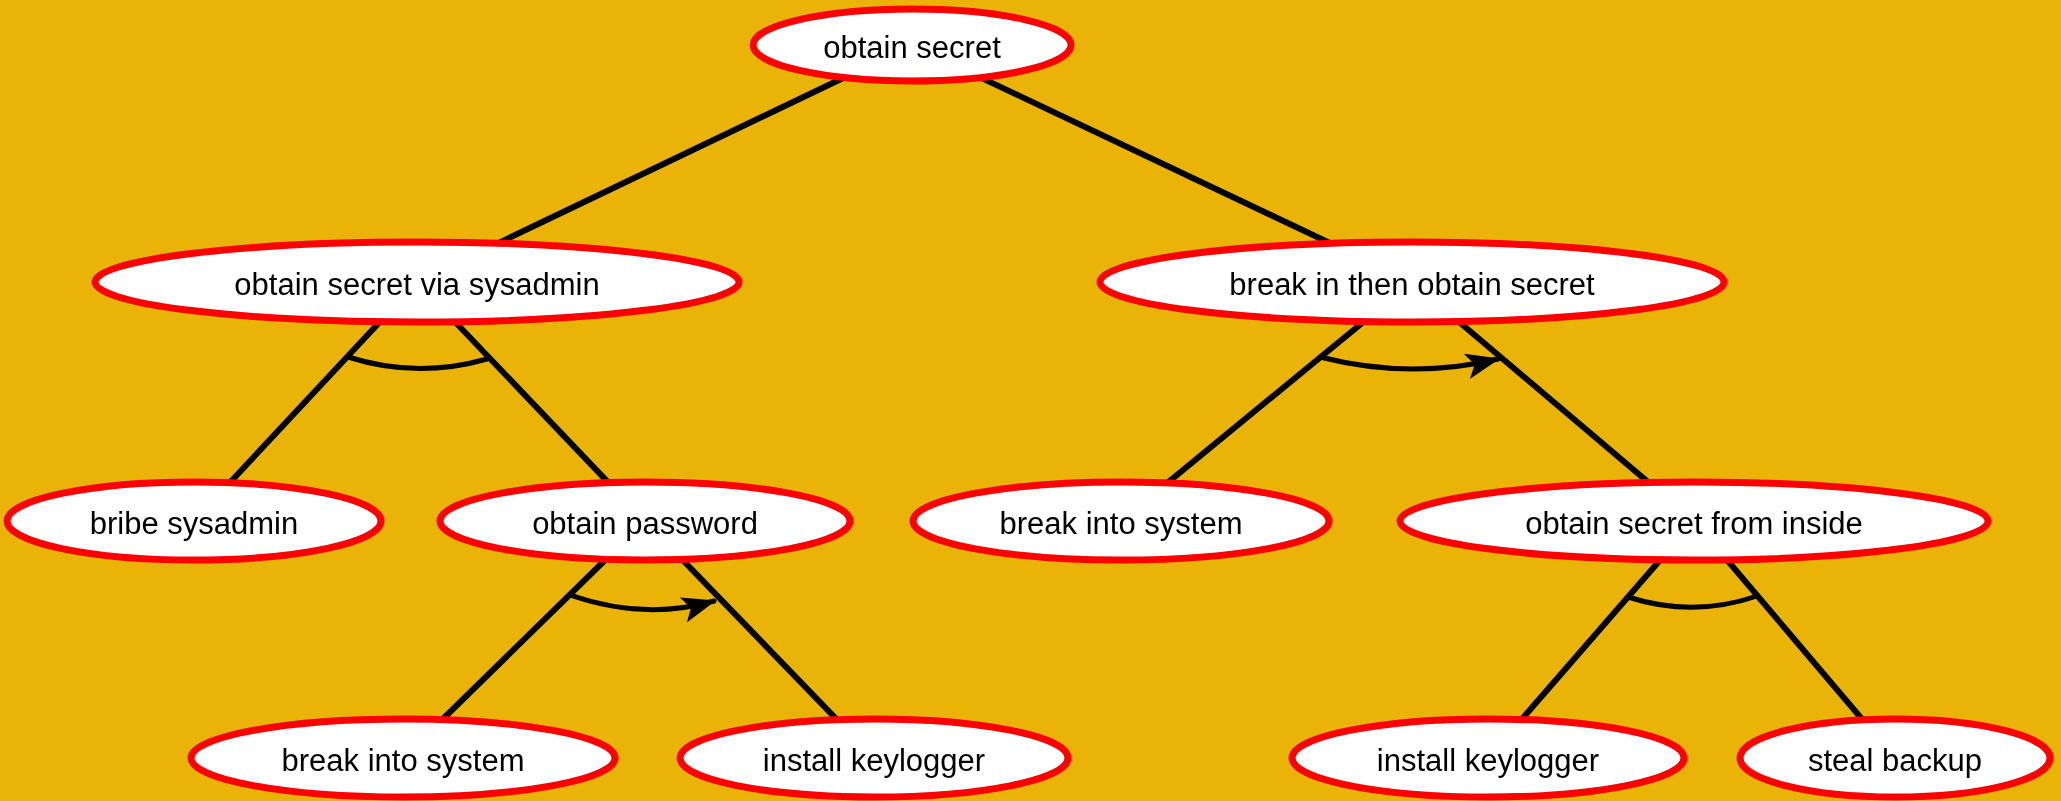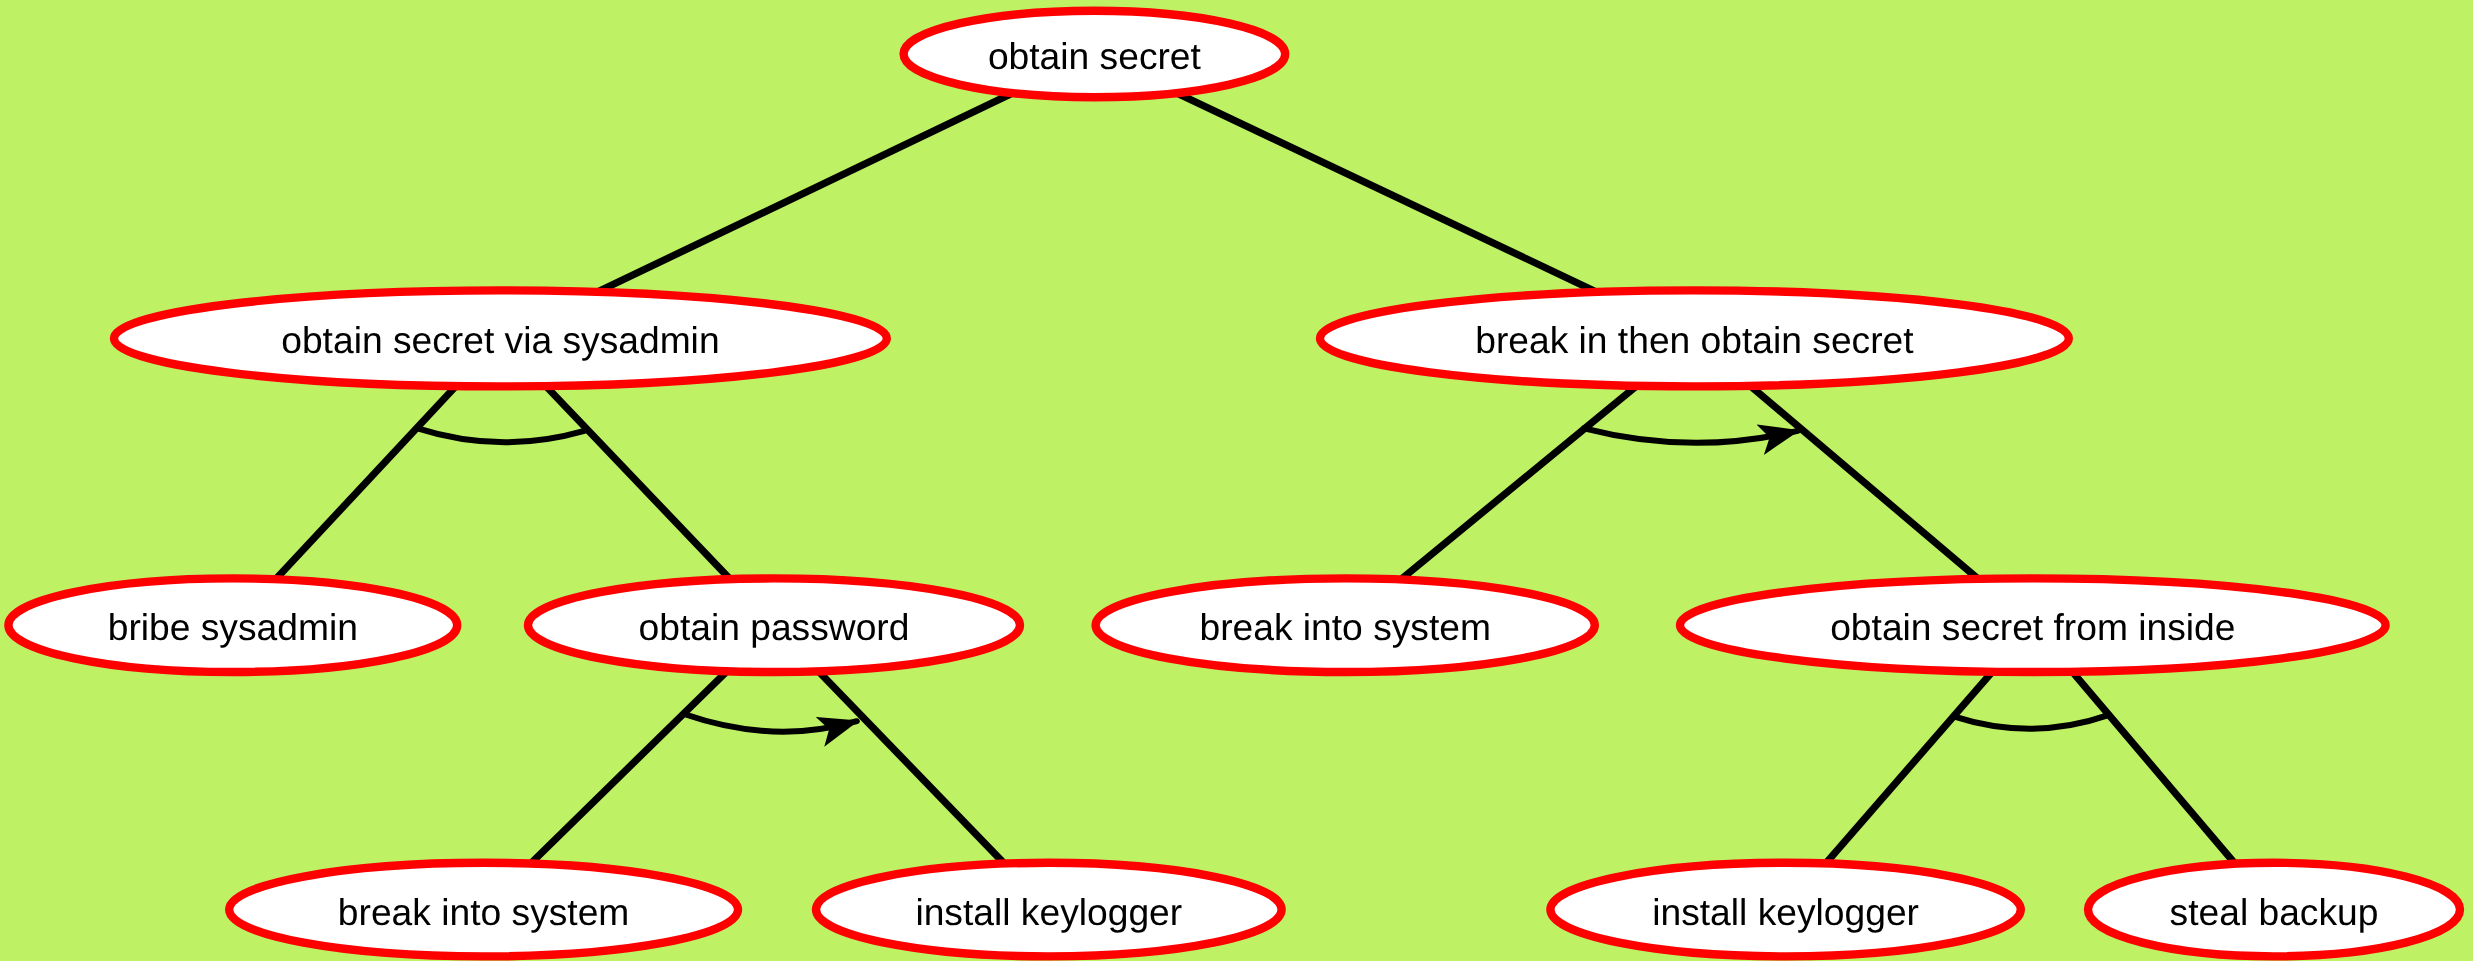--- a/index.html
+++ b/index.html
@@ -4,21 +4,21 @@
 <style>
   html, body {
     margin: 0;
     padding: 0;
     background: #ffffff;
   }
   .canvas {
     position: relative;
     width: 2061px;
     height: 801px;
-    background: #bef264;
+    background: #eab308;
     overflow: hidden;
   }
   svg { display: block; }
   .edge {
     stroke: #000000;
     stroke-width: 6;
     fill: none;
     stroke-linecap: round;
   }
   .gate-arc {

